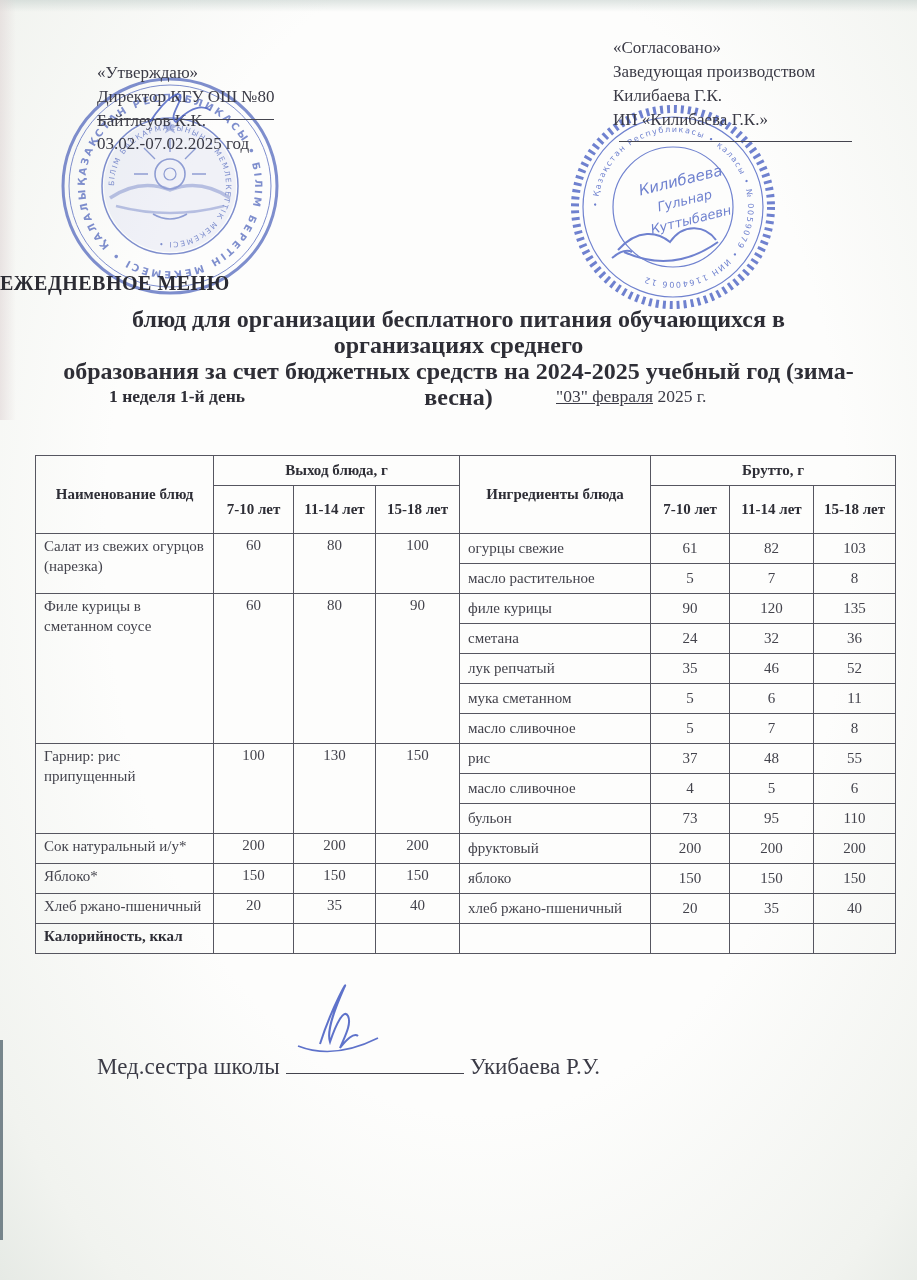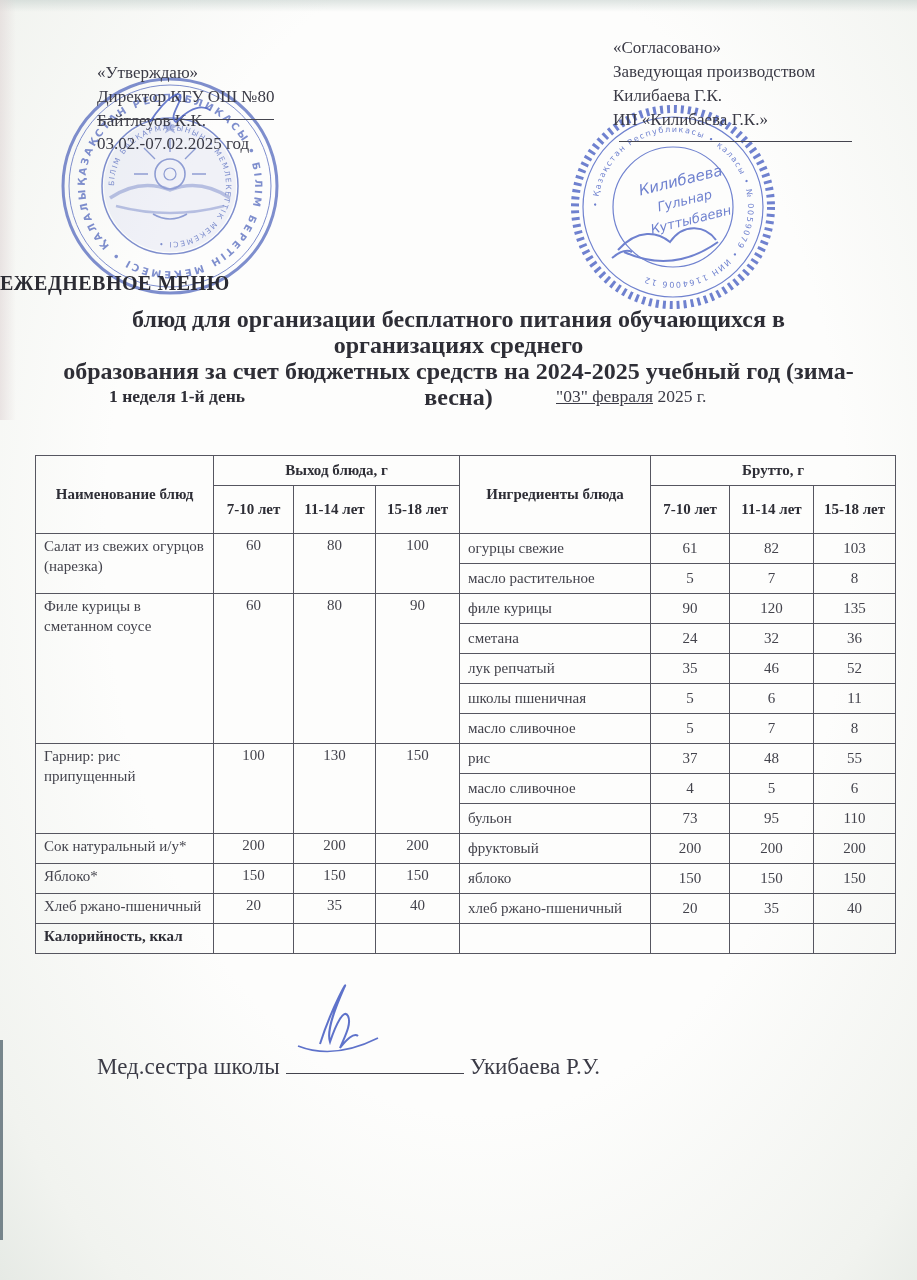--- a/index.html
+++ b/index.html
@@ -197,21 +197,21 @@
           <td class="bru">32</td>
           <td class="bru">36</td>
         </tr>
         <tr class="body-row">
           <td class="ing">лук репчатый</td>
           <td class="bru">35</td>
           <td class="bru">46</td>
           <td class="bru">52</td>
         </tr>
         <tr class="body-row">
-          <td class="ing">школы пшеничная</td>
+          <td class="ing">мука сметанном</td>
           <td class="bru">5</td>
           <td class="bru">6</td>
           <td class="bru">11</td>
         </tr>
         <tr class="body-row">
           <td class="ing">масло сливочное</td>
           <td class="bru">5</td>
           <td class="bru">7</td>
           <td class="bru">8</td>
         </tr>

